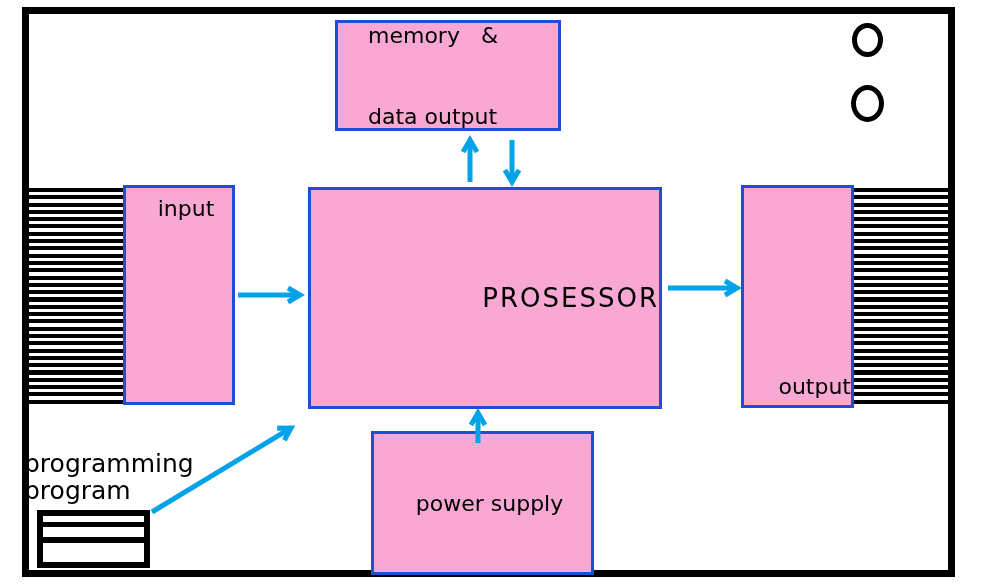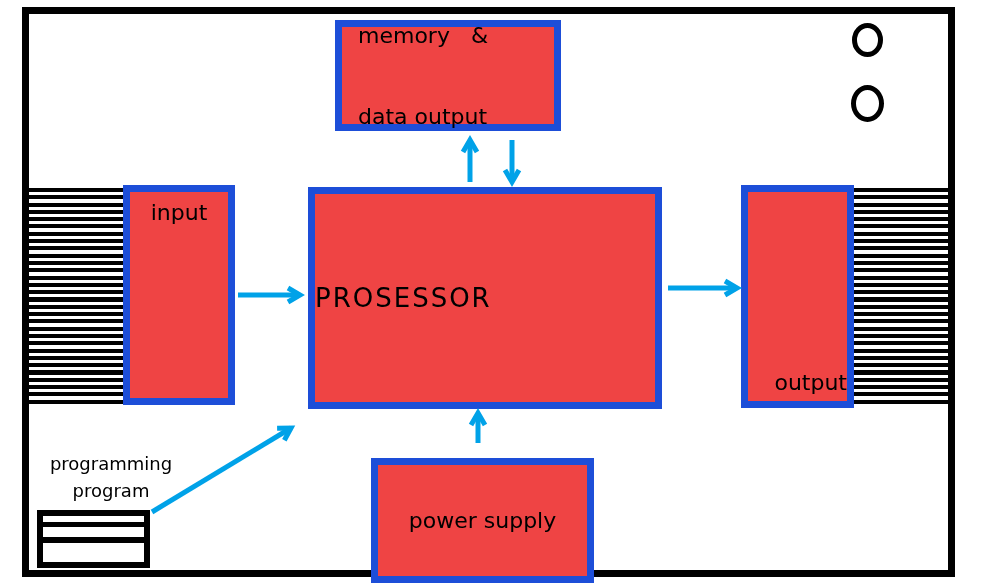--- a/index.html
+++ b/index.html
@@ -1,45 +1,45 @@
 <!DOCTYPE html>
 <html><head>
 <meta charset="utf-8">
 <style>
   html,body{margin:0;padding:0;background:#fff;}
   #canvas{
     position:relative;width:1001px;height:585px;background:#fff;overflow:hidden;
     font-family:"DejaVu Sans",sans-serif;color:#000;
   }
   .abs{position:absolute;box-sizing:border-box;}
-  .box{border:7px solid #1d4ed8;background:#ef4444;display:flex;}
+  .box{border:3px solid #1d4ed8;background:#f9a8d4;display:flex;padding-left:14px;}
   #outer-border{left:22px;top:7px;width:933px;height:570px;border:7px solid #000;background:transparent;}
   
   .hatch{
     background:repeating-linear-gradient(180deg,#000 0px,#000 4px,#fff 4px,#fff 7.3px);
   }
   #left-hatch{left:29px;top:188px;width:94px;height:219px;}
   #right-hatch{left:854px;top:188px;width:94px;height:219px;}
   
   #input-box{left:123px;top:185px;width:112px;height:220px;align-items:flex-start;justify-content:center;}
   #input-box .lbl{margin-top:8px;}
-  #processor-box{left:308px;top:187px;width:354px;height:222px;align-items:center;justify-content:flex-start;}
+  #processor-box{left:308px;top:187px;width:354px;height:222px;align-items:center;justify-content:flex-end;}
   #memory-box{left:335px;top:20px;width:226px;height:111px;align-items:center;}
   #memory-box .lines{padding-left:16px;line-height:27px;white-space:pre;}
-  #power-box{left:371px;top:458px;width:223px;height:125px;align-items:center;justify-content:center;}
+  #power-box{left:371px;top:431px;width:223px;height:144px;align-items:center;justify-content:center;}
   #output-box{left:741px;top:185px;width:113px;height:223px;align-items:flex-end;justify-content:flex-end;}
   #output-box .lbl{margin-bottom:6px;}
   .lbl{font-size:22px;}
   #processor-box .lbl{font-size:26px;letter-spacing:2px;}
   
   .ring{border:5px solid #000;border-radius:50%;background:#fff;}
   #circle-1{left:852px;top:23px;width:31px;height:34px;}
   #circle-2{left:851px;top:85px;width:33px;height:37px;}
   
-  #prog-label{left:16px;top:450px;width:190px;text-align:center;font-size:18px;line-height:27px;}
+  #prog-label{left:24px;top:450px;width:190px;font-size:25px;line-height:27px;}
   #device-box{left:37px;top:510px;width:113px;height:58px;border:6px solid #000;background:#fff;}
   .device-divider{position:absolute;left:0;right:0;background:#000;}
   #device-divider-1{top:6px;height:5px;}
   #device-divider-2{top:21px;height:6px;}
   
   #arrows{position:absolute;left:0;top:0;width:1001px;height:585px;pointer-events:none;}
 </style>
 </head>
 <body>
 

